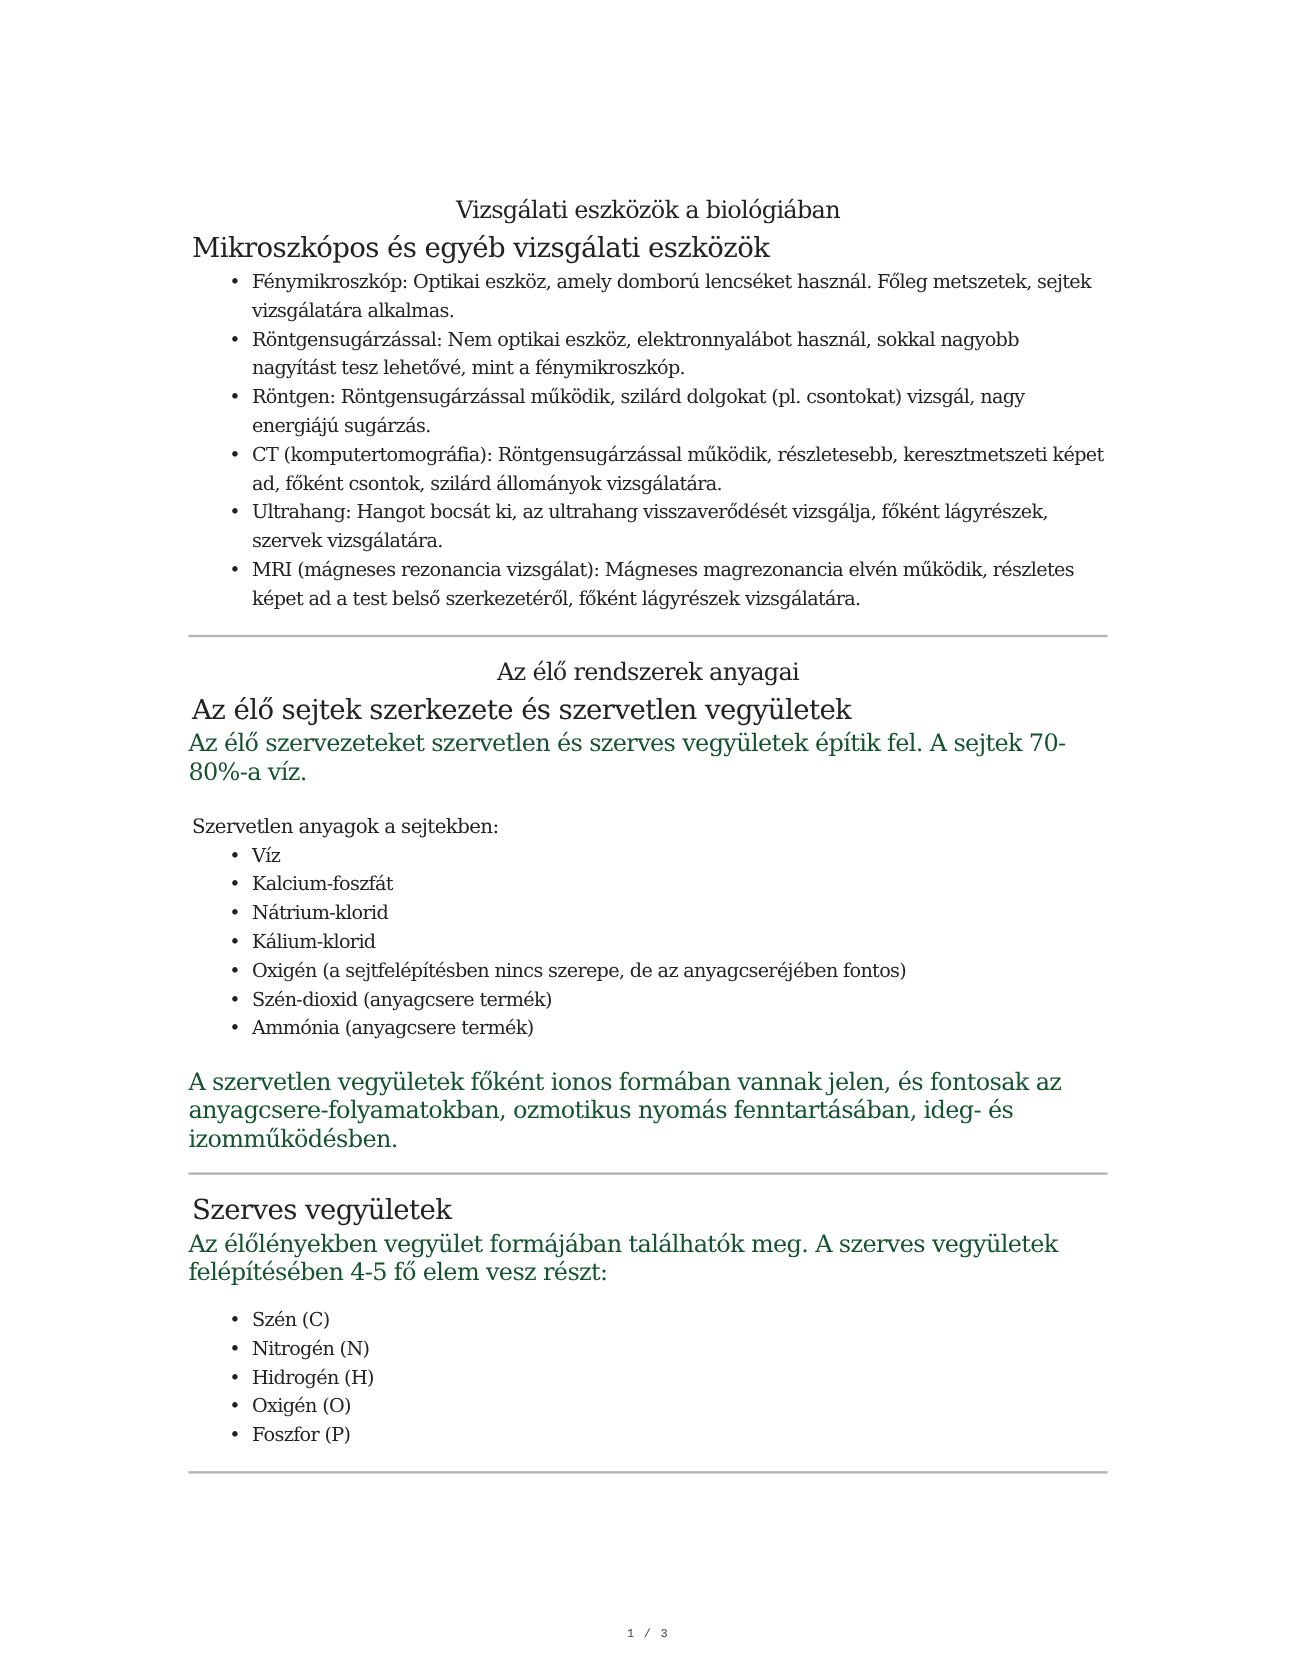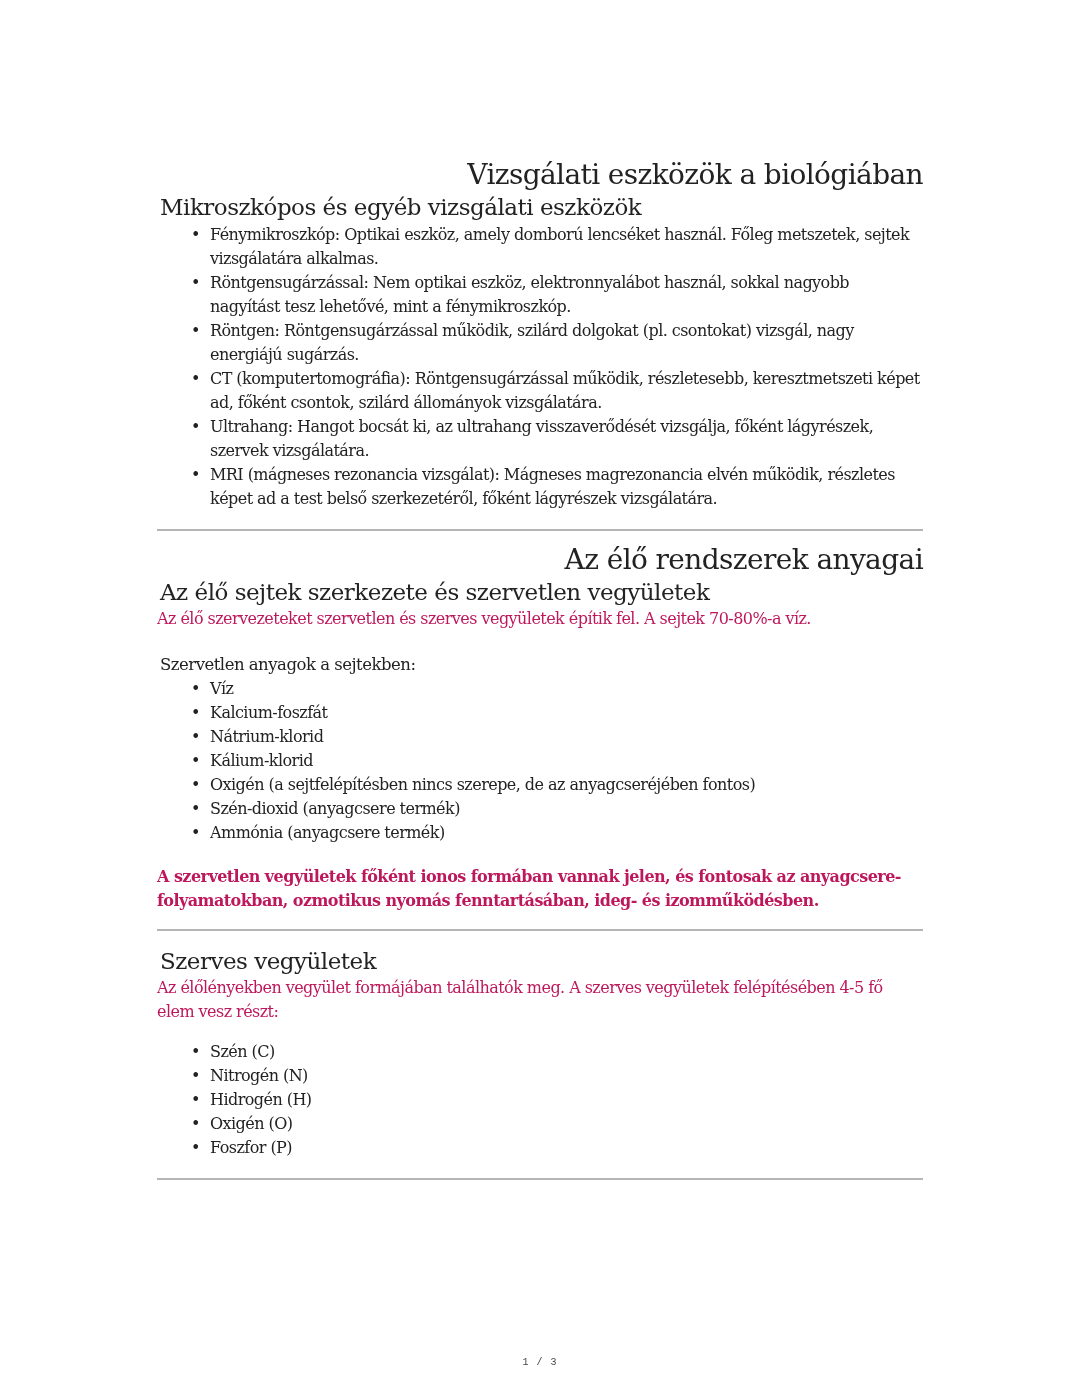--- a/index.html
+++ b/index.html
@@ -17,22 +17,22 @@
     }
     .page {
       position: absolute;
       left: 157px;
       top: 158px;
       width: 766px;
     }
     h1 {
       font-family: "DejaVu Serif", serif;
       font-weight: normal;
-      font-size: 28px;
-      text-align: right;
+      font-size: 20px;
+      text-align: center;
       margin: 0;
       line-height: 34px;
       letter-spacing: -0.6px;
       color: #222;
     }
     h2 {
       font-family: "DejaVu Serif", serif;
       font-weight: normal;
       font-size: 23px;
       margin: 0 0 0 3px;
@@ -44,25 +44,25 @@
       font-family: "DejaVu Serif", serif;
       font-weight: normal;
       font-size: 16.5px;
       margin: 0 0 0 3px;
       line-height: 24px;
       letter-spacing: -0.5px;
       color: #222;
     }
     p {
       font-family: "DejaVu Serif", serif;
-      font-size: 16px;
+      font-size: 20px;
       line-height: 24px;
       margin: 0;
       letter-spacing: -0.55px;
-      color: #be185d;
+      color: #14532d;
     }
     ul {
       margin: 0;
       padding: 0 0 0 53px;
       list-style: none;
     }
     ul li {
       position: relative;
       font-family: "DejaVu Serif", serif;
       font-size: 16px;
@@ -123,21 +123,21 @@
   <ul>
     <li><span class="bullet">•</span><b>Víz</b><span></span></li>
     <li><span class="bullet">•</span><b>Kalcium-foszfát</b><span></span></li>
     <li><span class="bullet">•</span><b>Nátrium-klorid</b><span></span></li>
     <li><span class="bullet">•</span><b>Kálium-klorid</b><span></span></li>
     <li><span class="bullet">•</span><b>Oxigén</b><span> (a sejtfelépítésben nincs szerepe, de az anyagcseréjében fontos)</span></li>
     <li><span class="bullet">•</span><b>Szén-dioxid</b><span> (anyagcsere termék)</span></li>
     <li><span class="bullet">•</span><b>Ammónia</b><span> (anyagcsere termék)</span></li>
   </ul>
 
-  <p style="margin-top:20px;font-weight:bold;">A szervetlen vegyületek főként ionos formában vannak jelen, és fontosak az anyagcsere-folyamatokban, ozmotikus nyomás fenntartásában, ideg- és izomműködésben.</p>
+  <p style="margin-top:20px;">A szervetlen vegyületek főként ionos formában vannak jelen, és fontosak az anyagcsere-folyamatokban, ozmotikus nyomás fenntartásában, ideg- és izomműködésben.</p>
 
   <hr class="sep" style="margin-top:16px;">
 
   <h2 style="margin-top:15px;">Szerves vegyületek</h2>
   <p>Az élőlényekben vegyület formájában találhatók meg. A szerves vegyületek felépítésében 4-5 fő elem vesz részt:</p>
   <ul style="margin-top:16px;">
     <li><span class="bullet">•</span><b>Szén (C)</b></li>
     <li><span class="bullet">•</span><b>Nitrogén (N)</b></li>
     <li><span class="bullet">•</span><b>Hidrogén (H)</b></li>
     <li><span class="bullet">•</span><b>Oxigén (O)</b></li>

